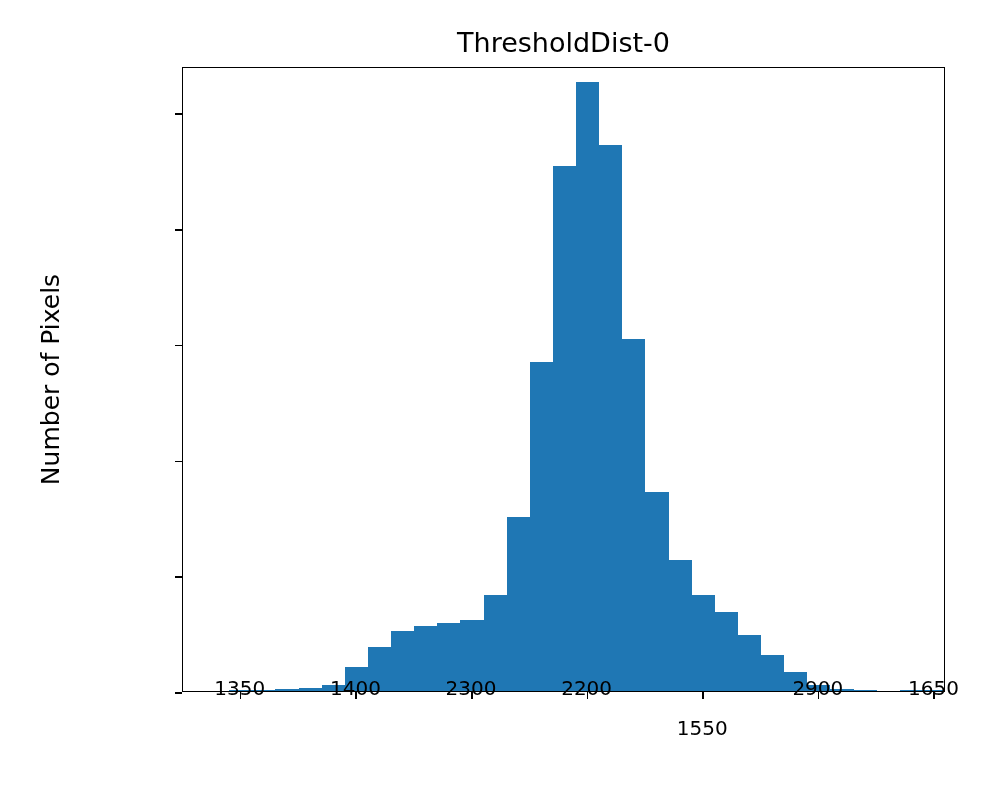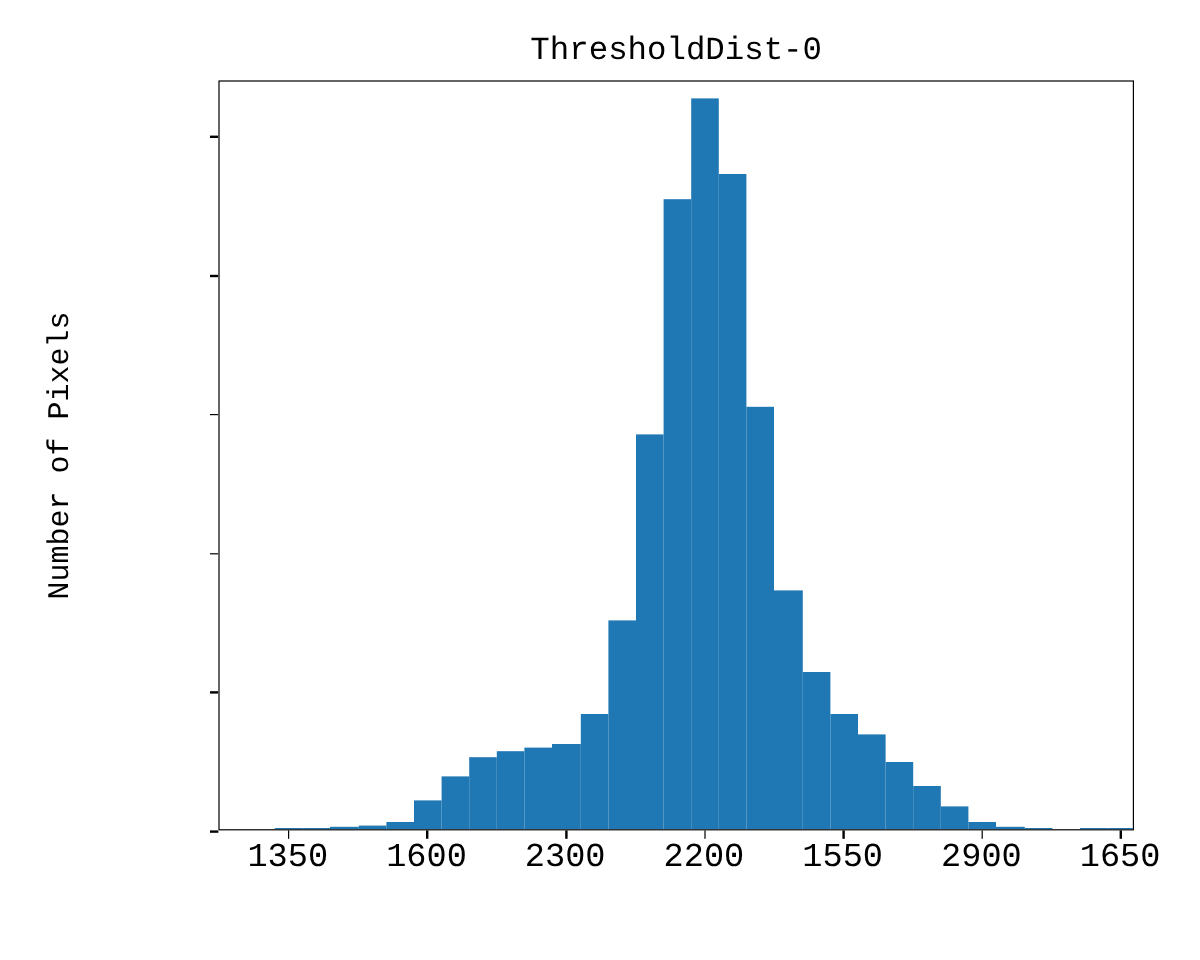--- a/index.html
+++ b/index.html
@@ -11,21 +11,20 @@
     width: 1000px;
     height: 800px;
     font-family: "DejaVu Sans", sans-serif;
     overflow: hidden;
   }
   #figure {
     position: relative;
     width: 1000px;
     height: 800px;
     background: #ffffff;
-    font-family: Liberation Mono, monospace;
   }
   #chart-title {
     position: absolute;
     left: 182px;
     top: 26px;
     width: 763px;
     text-align: center;
     font-size: 27px;
     color: #000000;
     line-height: 34px;
@@ -56,23 +55,23 @@
   }
   .ytick-mark {
     position: absolute;
     left: 175px;
     width: 7px;
     height: 1.6px;
     background: #000000;
   }
   .xtick-label {
     position: absolute;
-    top: 700px;
+    top: 672px;
     text-align: left;
-    font-size: 28px;
+    font-size: 20px;
     color: #000000;
     white-space: nowrap;
     transform: translateX(-50%);
     line-height: 32px;
   }
   .xtick-mark {
     position: absolute;
     top: 692px;
     width: 1.6px;
     height: 7px;
@@ -152,24 +151,24 @@
         <div class="hbar" style="left: 624.273px; width: 23.1212px; height: 5.55556px; background: rgb(31, 119, 180);"></div>
         <div class="hbar" style="left: 647.394px; width: 23.1212px; height: 2.08333px; background: rgb(31, 119, 180);"></div>
         <div class="hbar" style="left: 670.515px; width: 23.1212px; height: 1.38889px; background: rgb(31, 119, 180);"></div>
         <div class="hbar" style="left: 716.758px; width: 23.1212px; height: 1.15741px; background: rgb(31, 119, 180);"></div>
         <div class="hbar" style="left: 739.879px; width: 23.1212px; height: 1.38889px; background: rgb(31, 119, 180);"></div>
       </div>
   </div>
 
   <div id="xtick-labels">
       <div class="xtick-label" style="left: 239.803px;">1350</div>
-      <div class="xtick-label" style="left: 355.409px;">1600</div>
+      <div class="xtick-label" style="left: 355.409px;">1400</div>
       <div class="xtick-label" style="left: 471.015px;">2300</div>
       <div class="xtick-label" style="left: 586.621px;">2200</div>
-      <div class="xtick-label" style="left: 702.227px;">1550</div>
+      <div class="xtick-label" style="left: 702.227px; margin-top: 40px;">1550</div>
       <div class="xtick-label" style="left: 817.833px;">2900</div>
       <div class="xtick-label" style="left: 933.439px;">1650</div>
     </div>
   <div id="xtick-marks">
       <div class="xtick-mark" style="left: 239.803px;"></div>
       <div class="xtick-mark" style="left: 355.409px;"></div>
       <div class="xtick-mark" style="left: 471.015px;"></div>
       <div class="xtick-mark" style="left: 586.621px;"></div>
       <div class="xtick-mark" style="left: 702.227px;"></div>
       <div class="xtick-mark" style="left: 817.833px;"></div>

